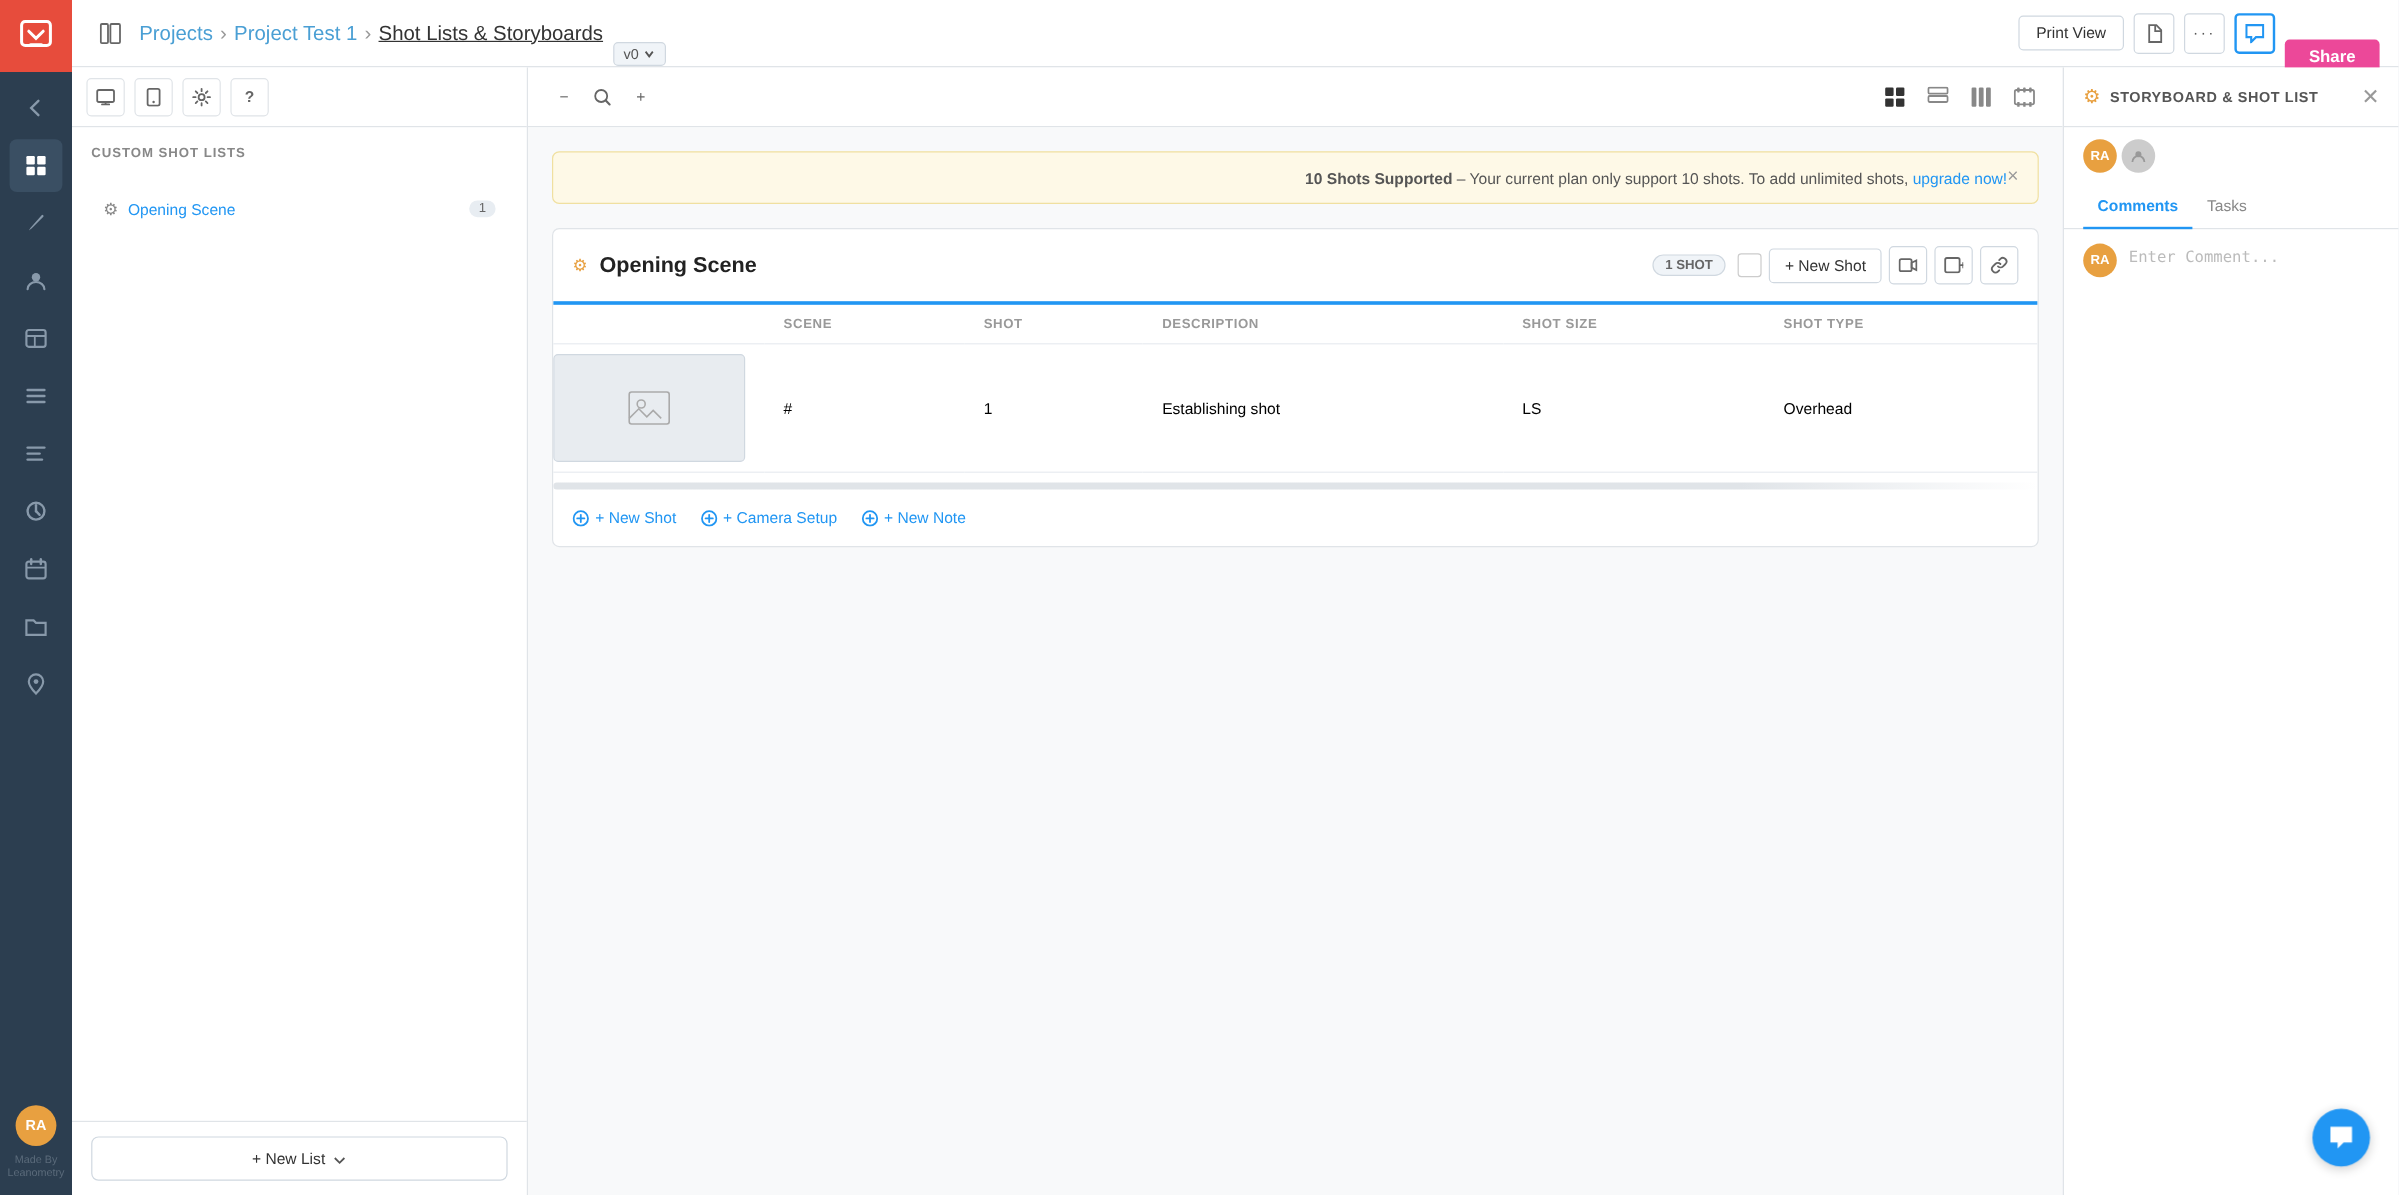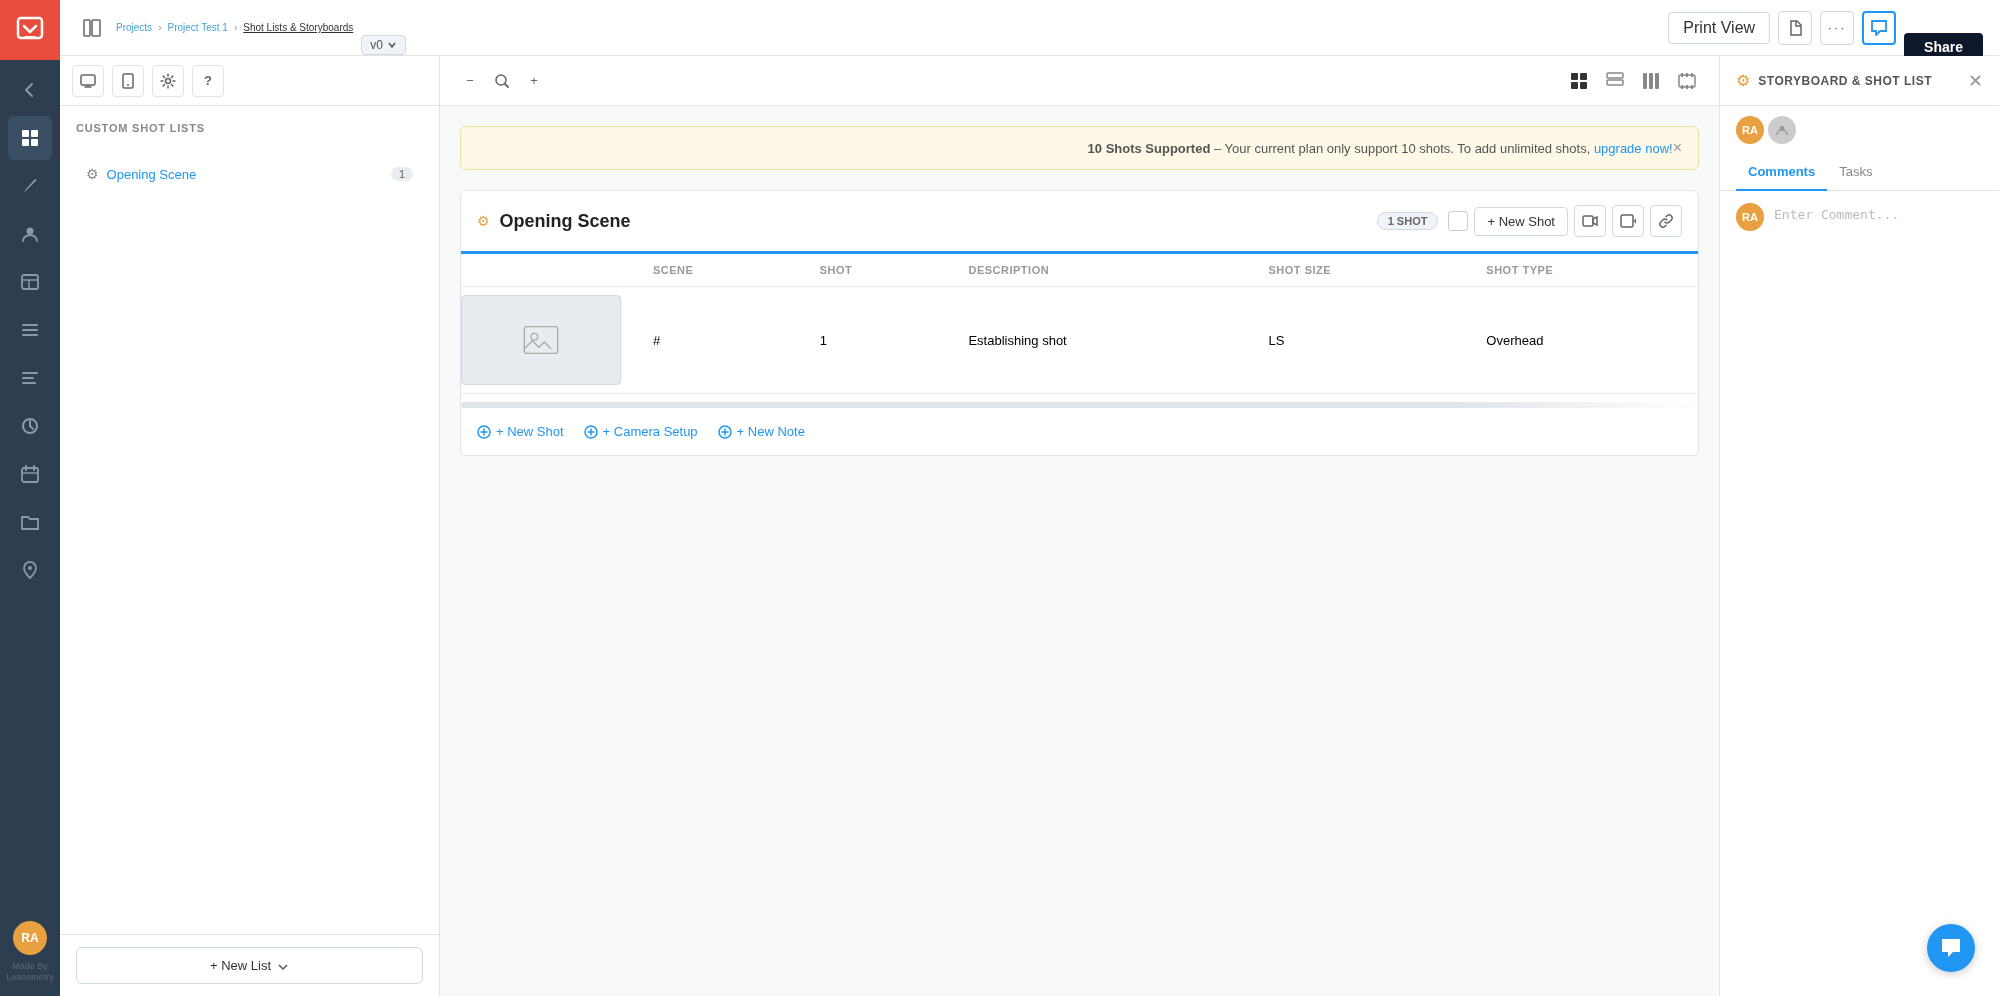--- a/index.html
+++ b/index.html
@@ -92,21 +92,21 @@
       align-items: center;
       justify-content: center;
       color: #666;
       cursor: pointer;
       border-radius: 4px;
     }
     .breadcrumb {
       display: flex;
       align-items: center;
       gap: 6px;
-      font-size: 10px;
+      font-size: 17px;
       color: #4a9fd4;
     }
     .breadcrumb .sep { color: #999; }
     .breadcrumb .current { color: #333; font-weight: 500; text-decoration: underline; }
     .version-badge {
       display: flex;
       align-items: center;
       background: #f0f4f8;
       border: 1px solid #d0d8e0;
       border-radius: 4px;
@@ -121,39 +121,39 @@
       margin-left: auto;
       display: flex;
       align-items: center;
       gap: 8px;
     }
     .print-view-btn {
       padding: 6px 14px;
       border: 1px solid #d0d8e0;
       border-radius: 4px;
       background: #fff;
-      font-size: 16px;
+      font-size: 13px;
       color: #333;
       cursor: pointer;
     }
     .header-action-btn {
       width: 34px;
       height: 34px;
       display: flex;
       align-items: center;
       justify-content: center;
       border: 1px solid #d0d8e0;
       border-radius: 4px;
       color: #555;
       cursor: pointer;
       background: #fff;
     }
     .share-btn {
       padding: 6px 20px;
-      background: #0f172a;
+      background: #ec4899;
       color: #fff;
       border: none;
       border-radius: 4px;
       font-size: 14px;
       font-weight: 600;
       cursor: pointer;
       margin-top: 39px;
     }
     .chat-icon-btn {
       width: 34px;

